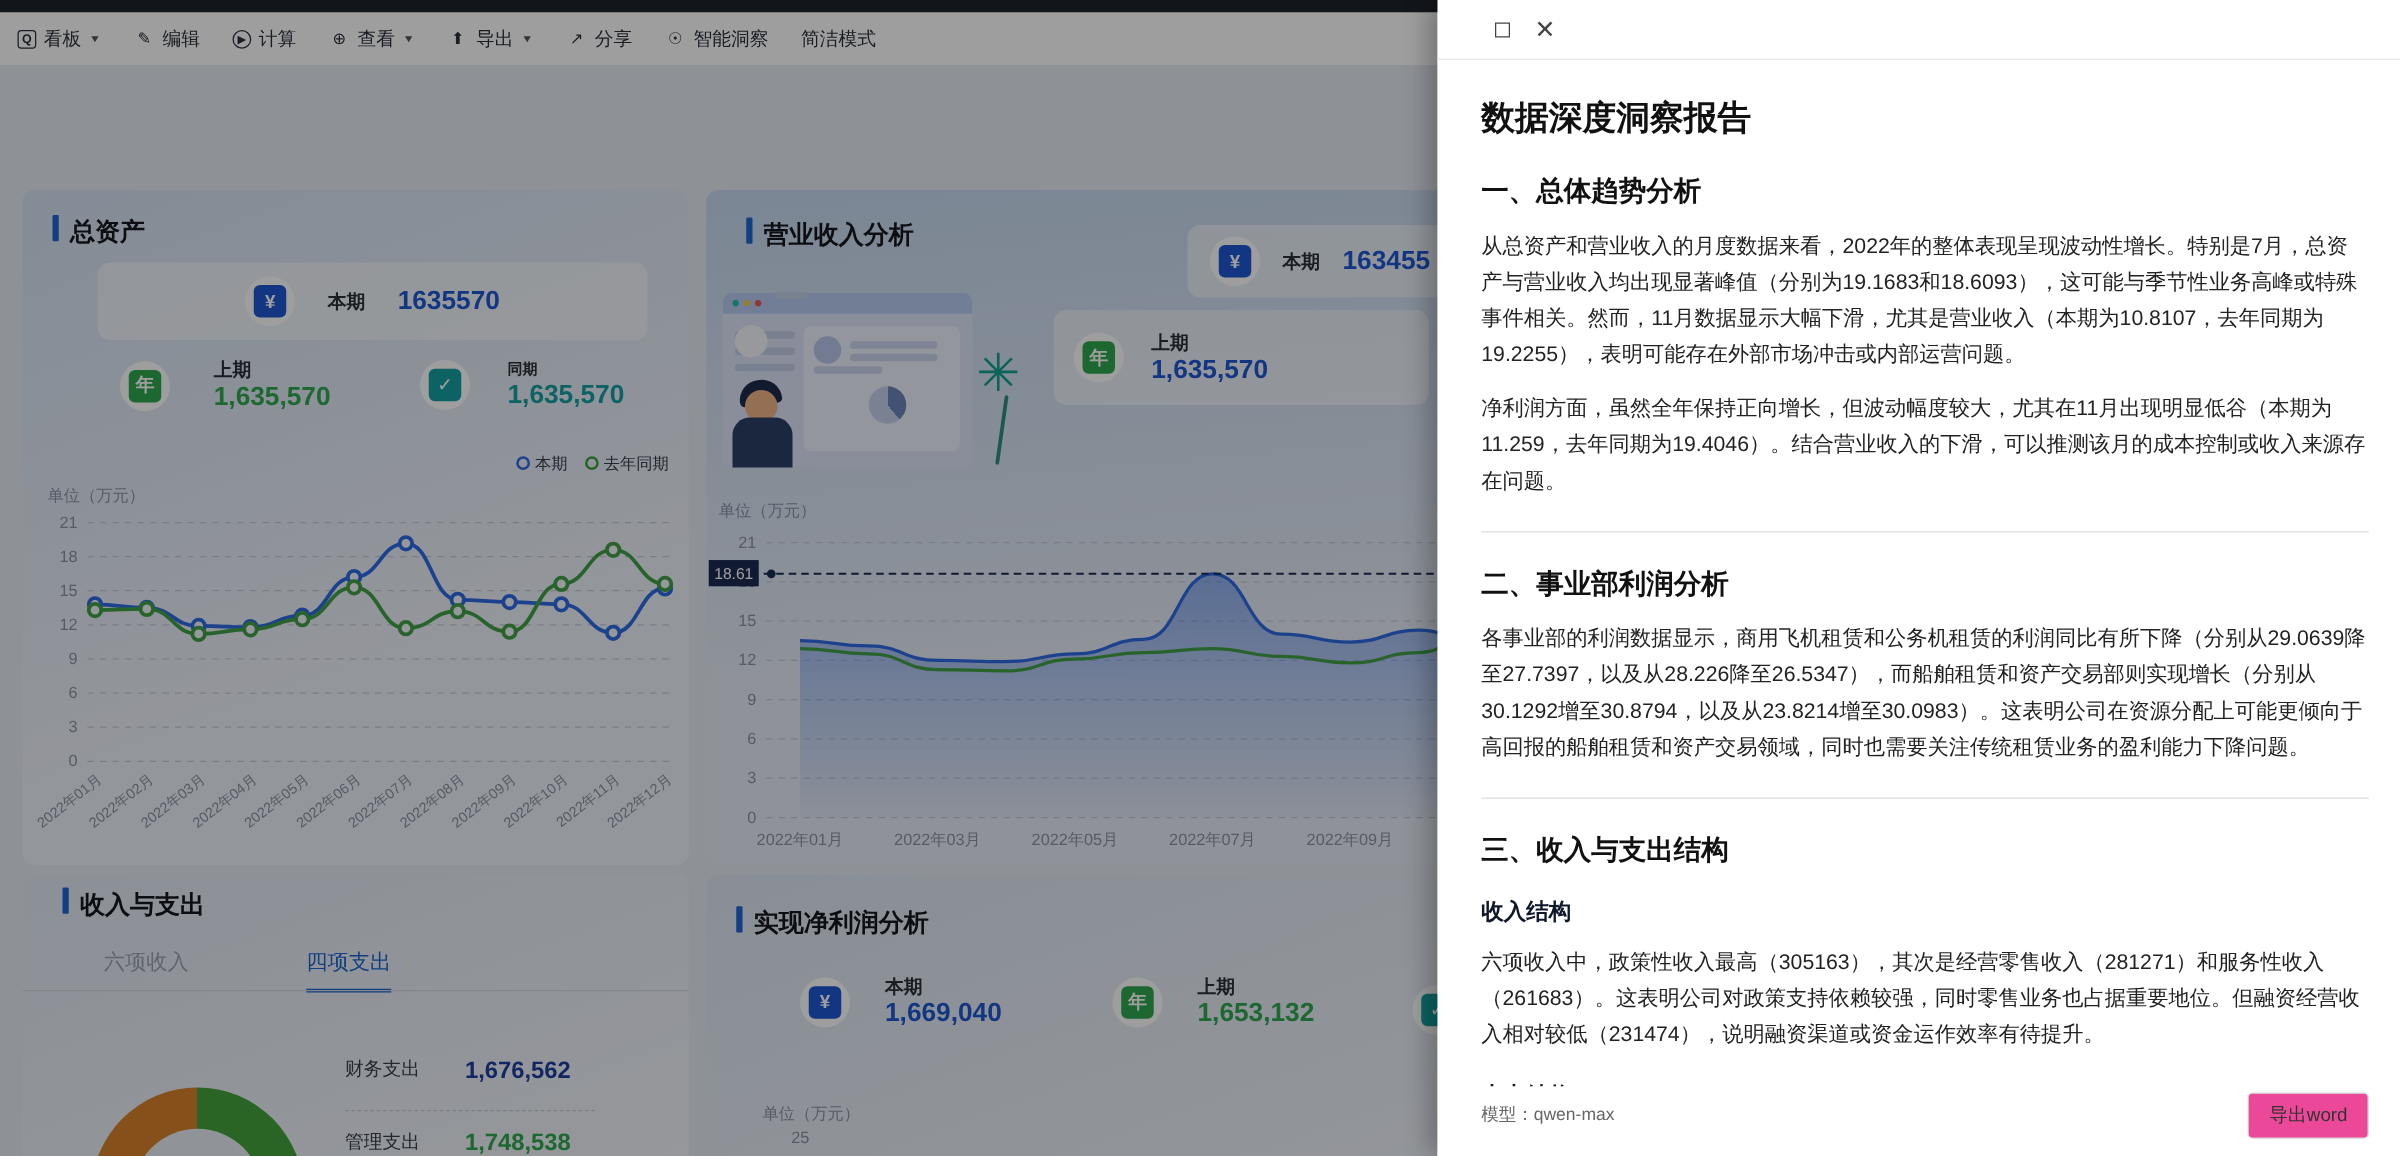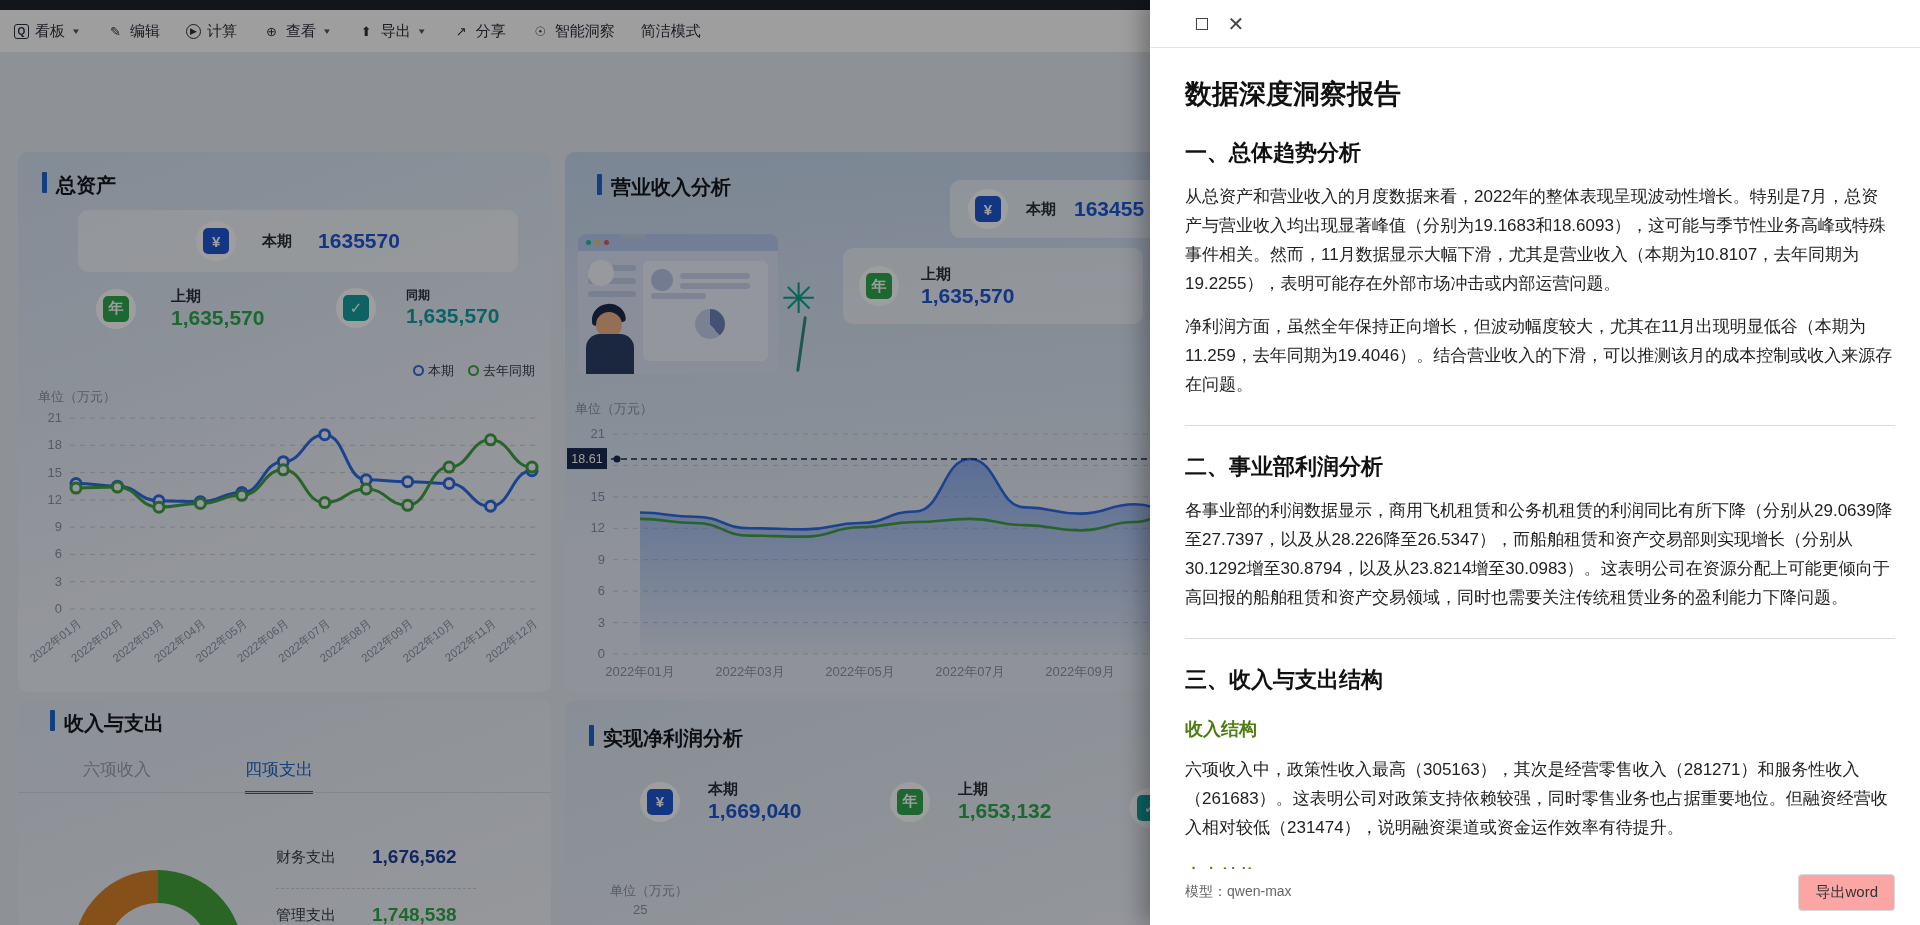--- a/index.html
+++ b/index.html
@@ -63,46 +63,46 @@
   .stem{position:absolute;left:222px;top:104px;width:3px;height:56px;background:#2f8f7d;border-radius:2px;transform:rotate(8deg);}
 
   
   .tabs{position:absolute;display:flex;gap:54px;font-size:17px;}
   .tab{color:#9aa3b2;padding-bottom:10px;cursor:pointer;}
   .tab.active{color:#1e66d0;font-weight:normal;border-bottom:3px solid #1e66d0;margin-left:40px;}
   .tab-divider{position:absolute;height:1px;background:#d4dae4;}
 
   .donut{position:absolute;width:170px;height:170px;border-radius:50%;}
   .donut::after{content:"";position:absolute;left:33px;top:33px;width:104px;height:104px;border-radius:50%;background:#e9eef6;}
-  .ie-row{position:absolute;display:flex;align-items:center;gap:26px;}
+  .ie-row{position:absolute;display:flex;align-items:flex-start;gap:26px;}
   .ie-name{font-size:15px;color:#3a404c;width:70px;}
   .ie-val{font-size:19px;font-weight:bold;}
   .dashed-sep{position:absolute;border-top:1px dashed #c6cdd9;}
 
   svg text{font-family:"Liberation Sans","DejaVu Sans",sans-serif;}
 
   
   #dim{position:absolute;left:0;top:0;width:1150px;height:925px;background:rgba(0,0,0,.38);z-index:40;}
 
   
   #panel{position:absolute;left:1150px;top:0;width:770px;height:925px;background:#fff;z-index:50;
     box-shadow:-8px 0 20px rgba(0,0,0,.28);display:flex;flex-direction:column;}
   #panel-head{height:48px;border-bottom:1px solid #e6e6e6;display:flex;align-items:center;padding:0 20px 0 35px;flex:none;}
   #panel-head .pt{font-size:16px;color:#4a4f57;flex:1;}
   .winbtn{width:34px;height:30px;display:flex;align-items:center;justify-content:center;color:#444;cursor:pointer;font-size:15px;}
   .winbtn .sq{width:12px;height:12px;border:1.5px solid #444;}
   #panel-body{flex:1;overflow:hidden;padding:20px 25px 0 35px;}
   #panel-body h1{margin:8px 0 0 0;font-size:27px;color:#111;}
   #panel-body h2{margin:26px 0 0 0;font-size:22px;color:#111;}
-  #panel-body h3{margin:22px 0 0 0;font-size:18px;color:#4d7c0f;}
+  #panel-body h3{margin:22px 0 0 0;font-size:18px;color:#0f172a;}
   #panel-body p{margin:14px 0 0 0;font-size:17px;line-height:29px;color:#222;}
   #panel-body hr{border:none;border-top:1px solid #dcdcdc;margin:26px 0 0 0;}
   #panel-foot{flex:none;height:56px;display:flex;align-items:center;padding:0 25px 10px 35px;}
   #model-line{font-size:14px;color:#666;flex:1;}
-  #export-btn{border:1px solid #d9d9d9;border-radius:4px;background:#fca5a5;padding:8px 16px;font-size:15px;color:#333;cursor:pointer;}
+  #export-btn{border:1px solid #d9d9d9;border-radius:4px;background:#ec4899;padding:8px 16px;font-size:15px;color:#333;cursor:pointer;}
 </style>
 </head>
 <body>
 
 <div id="stage">
 
   <div id="topstrip"></div>
 
   <div id="toolbar">
     <div class="tb-item">

